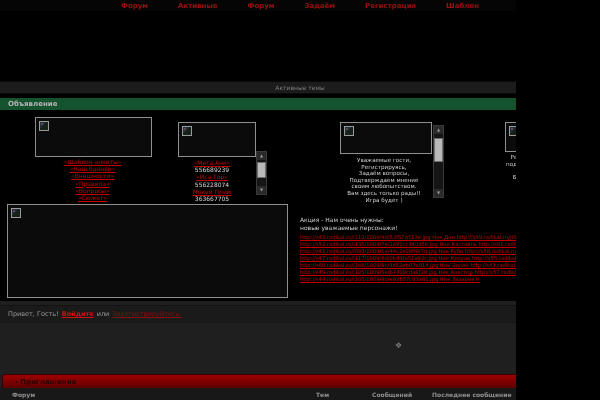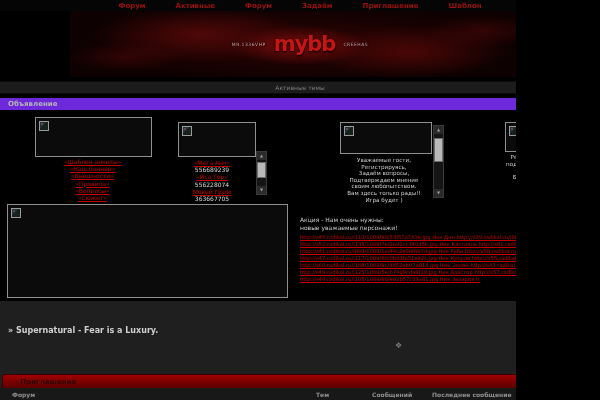--- a/index.html
+++ b/index.html
@@ -20,21 +20,21 @@
   .banner-inner{position:absolute;left:0;top:0;width:100%;height:100%;display:flex;
                 justify-content:center;align-items:center;gap:8px;}
   .banner-side{font-size:4.5px;color:#caa0a0;letter-spacing:.5px;text-shadow:0 0 2px #000;}
   .banner-logo{font-size:21px;font-weight:bold;letter-spacing:-1px;color:#c41616;
                text-shadow:0 1px 2px #000,0 0 5px #400;}
   
   .active-bar{position:absolute;left:0;top:81px;width:600px;height:11px;background:#1c1c1c;
               border-top:1px solid #0a0a0a;border-bottom:1px solid #0a0a0a;
               display:flex;justify-content:center;align-items:center;}
   .active-bar span{font-size:6px;color:#7d7d7d;}
-  .announce-header{position:absolute;left:0;top:98px;width:600px;height:12px;background:#6d28d9;
+  .announce-header{position:absolute;left:0;top:98px;width:600px;height:12px;background:#14532d;
                    display:flex;align-items:center;}
   .announce-header span{font-size:7px;font-weight:bold;color:#b5b5b5;margin-left:8px;}
   
   .imgbox{position:absolute;border:1px solid #8f8f8f;background:#0b0b0b;}
   .img-icon{position:absolute;left:3px;top:3px;width:8px;height:8px;border:1px solid #9a9a9a;
             background:linear-gradient(135deg,#20303c 0 40%,#16211a 40% 100%);}
   .img-icon:before{content:"";position:absolute;left:1px;top:1px;width:2px;height:2px;
                    border-radius:50%;background:#7f4c4c;}
   
   .redlink{color:#c00000;text-decoration:underline;cursor:pointer;display:block;}
@@ -73,31 +73,24 @@
 </head>
 <body>
 
 <div id="screen">
 
   <div class="navbar">
     <a class="nav-link">Форум</a>
     <a class="nav-link">Активные</a>
     <a class="nav-link">Форум</a>
     <a class="nav-link">Задаём</a>
-    <a class="nav-link">Приглашение</a>
+    <a class="nav-link">Регистрация</a>
     <a class="nav-link">Шаблон</a>
   </div>
 
-  <div class="banner">
-    <div class="banner-inner">
-      <span class="banner-side">MR.1336VHP</span>
-      <span class="banner-logo">mybb</span>
-      <span class="banner-side">CREEHAS</span>
-    </div>
-  </div>
 
   <div class="active-bar">
     <span>Активные темы</span>
   </div>
 
   <div class="announce-header">
     <span>Объявление</span>
   </div>
 
   <div class="imgbox" style="left:35px;top:117px;width:115px;height:38px;">
@@ -168,22 +161,27 @@
   <div class="action-line" style="left:300px;top:224px;">новые уважаемые персонажи!</div>
   <a class="url-line" style="top:234px;">http://s45.radikal.ru/i110/1009/9d/53f57a763e.jpg Ник Дин http://s39.radikal.ru/i086/1009/bc/7b19ea3f07aa.jpg Ник Сэм http://i056.radikal.ru/1009/2f/8c4d1a9b37.jpg</a>
   <a class="url-line" style="top:241px;">http://s52.radikal.ru/i135/1009/7e/2a91cc340d5b.jpg Ник Кастиэль http://s61.radikal.ru/i171/1009/4c/90eb7f2d81a3.jpg Ник Бобби http://s14.radikal.ru/i187/1009/5d.jpg</a>
   <a class="url-line" style="top:248px;">http://s41.radikal.ru/i093/1009/1a/44c2e09f6b7d.jpg Ник Руби http://s58.radikal.ru/i160/1009/8b/6f31da20c45e.jpg Ник Лилит http://i082.radikal.ru/1009/3c/9e07.jpg</a>
   <a class="url-line" style="top:255px;">http://s47.radikal.ru/i117/1009/6d/0b83fa51e92c.jpg Ник Кроули http://s55.radikal.ru/i149/1009/2e/71ac4d38f0b6.jpg Ник Джо http://s12.radikal.ru/i185/1009/4f.jpg</a>
   <a class="url-line" style="top:262px;">http://s60.radikal.ru/i168/1009/9c/3d52eb07a814.jpg Ник Эллен http://s43.radikal.ru/i101/1009/7a/85f0c269d13b.jpg Ник Мэг http://i077.radikal.ru/1009/6b/20d4.jpg</a>
   <a class="url-line" style="top:269px;">http://s49.radikal.ru/i125/1009/5e/b7409cda6f28.jpg Ник Аластор http://s57.radikal.ru/i157/1009/3b/c816f45a09de.jpg Ник Анна http://s11.radikal.ru/i184/1009.jpg</a>
   <a class="url-line" style="top:276px;width:180px;">http://s44.radikal.ru/i105/1009/8d/e92b57c03a61.jpg Ник Захария http://s63.radikal.ru/i179/1009/1c/f48a06be275d.jpg</a>
 
   <div class="bottom">
+    <div class="guest-strip">
+      <span class="txt">Привет, Гость!</span>
+      <a class="login">Войдите</a>
+      <span class="txt" style="margin-left:3px;">или</span>
+      <a class="reg">Зарегистрируйтесь.</a>
+    </div>
 
-    <div class="board-title">» Supernatural - Fear is a Luxury.</div>
 
     <span class="collapse">❖</span>
 
     <div class="cat-bar">
       <span>› Приглашение</span>
     </div>
 
     <div class="foot-row">
       <span class="foot-label" style="left:12px;">Форум</span>
       <span class="foot-label" style="left:316px;">Тем</span>

